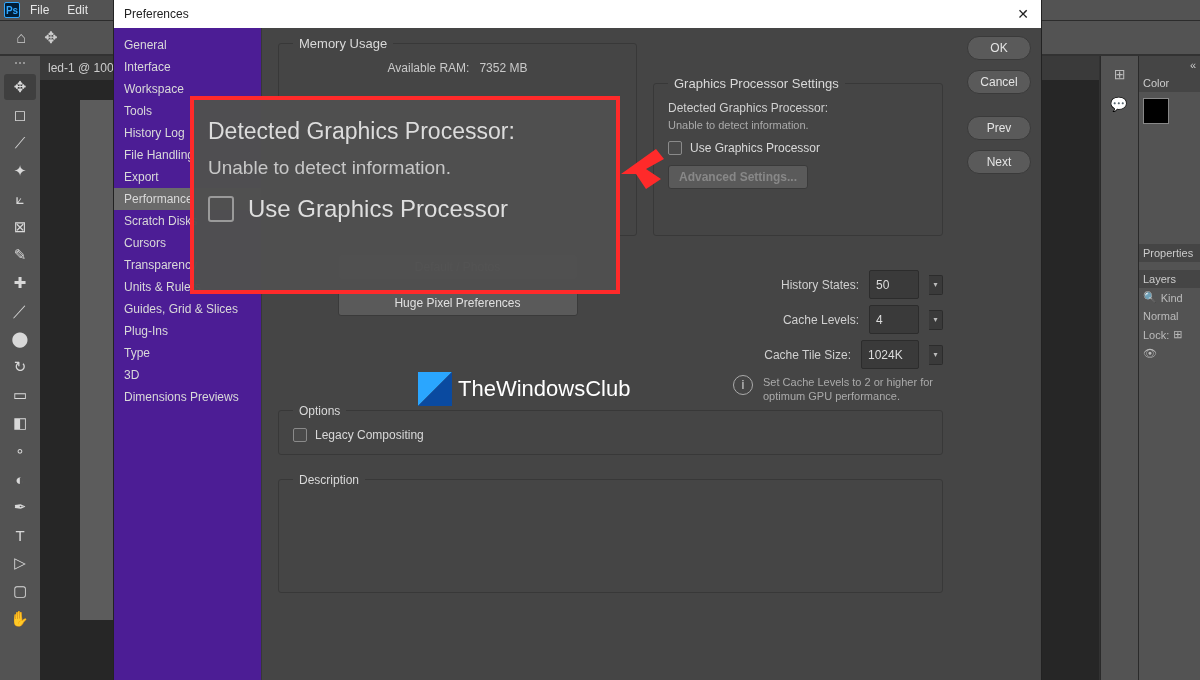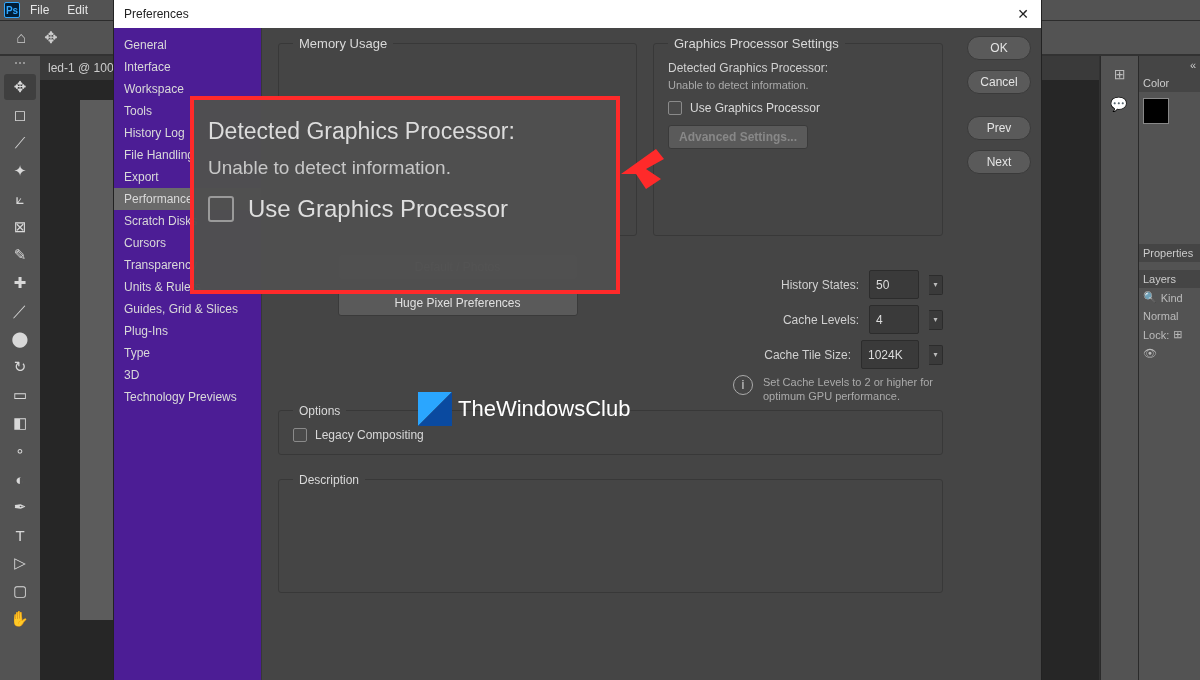--- a/index.html
+++ b/index.html
@@ -48,21 +48,21 @@
   .dlg-categories .cat { padding: 4px 10px; font-size: 12px; color: #d9d9d9; cursor: default; white-space: nowrap; overflow:hidden; }
   .dlg-categories .cat.sel { background: #6a6a6a; }
   .dlg-main { flex: 1; padding: 8px 12px 8px 16px; position: relative; }
   .dlg-btns { width: 86px; padding: 8px 10px 0 0; display: flex; flex-direction: column; gap: 10px; align-items:flex-end;}
   .btn { width: 64px; height: 24px; background: #5a5a5a; border: 1px solid #3a3a3a; border-radius: 12px; color: #e4e4e4; font-size: 12px; display: flex; align-items: center; justify-content: center; }
 
   fieldset { border: 1px solid #383838; border-radius: 3px; padding: 10px 14px 12px 14px; margin-bottom: 18px; }
   fieldset legend { padding: 0 6px; font-size: 13px; color: #d9d9d9; }
   .mem { text-align:center; color:#c9c9c9; margin-bottom: 6px; }
 
-  .gpu { position: relative; }
+  .gpu { position: relative; margin-top: 40px; }
   .gpu .lbl { font-size: 12px; color: #d0d0d0; }
   .gpu .sub { font-size: 11px; color: #aaa; line-height: 1.35; margin: 3px 0 8px 0; }
   .chk { display: flex; align-items: center; gap: 8px; font-size: 12px; color:#d9d9d9;}
   .chk .box { width: 14px; height: 14px; border: 1px solid #8a8a8a; background: #4a4a4a; border-radius: 2px; }
   .adv { margin-top: 10px; height: 24px; width: 140px; background: #5a5a5a; border:1px solid #3a3a3a; border-radius:3px; color:#888; display:flex; align-items:center; justify-content:center; font-size:12px;font-weight:bold;}
 
   .hist { margin-top: 10px; }
   .hist .row { display: flex; align-items: center; justify-content: flex-end; gap: 10px; margin: 6px 0; font-size: 12px; }
   .hist .row .lab { color:#d0d0d0; }
   .numbox { width: 50px; height: 29px; background: #3a3a3a; border: 1px solid #2c2c2c; color: #ddd; padding: 0 6px; display:flex; align-items:center; border-radius:2px;}
@@ -77,21 +77,21 @@
 
   
   .callout { position: absolute; left: 190px; top: 96px; width: 430px; height: 198px; border: 4px solid #ff2a2a; background: rgba(80,80,80,0.98); z-index: 50; padding: 18px 14px 10px 14px; color:#d6d6d6; pointer-events:none;}
   .callout .h { font-size: 23px; color:#dcdcdc; margin-bottom: 10px; }
   .callout .s { font-size: 19px; color:#c7c7c7; line-height:1.35; margin-bottom: 14px; }
   .callout .c { display:flex; align-items:center; gap:14px; font-size:24px; color:#dedede;}
   .callout .c .bx { width:26px; height:26px; border:2px solid #9a9a9a; border-radius:3px;}
   .arrow { position:absolute; left: 616px; top: 144px; z-index:51; pointer-events:none;}
 
   
-  .watermark { position:absolute; left:418px; top:392px; z-index:60; display:flex; align-items:center; gap:6px; color:#fff; font-size:22px; pointer-events:none;}
+  .watermark { position:absolute; left:418px; top:372px; z-index:60; display:flex; align-items:center; gap:6px; color:#fff; font-size:22px; pointer-events:none;}
   .wm-logo { width:34px; height:34px; position:relative; }
   .wm-logo .t1{ position:absolute; inset:0; clip-path: polygon(0 0, 100% 0, 0 100%); background:#2aa6ff;}
   .wm-logo .t2{ position:absolute; inset:0; clip-path: polygon(100% 0, 100% 100%, 0 100%); background:#0a4aa0;}
 </style>
 </head>
 <body>
 
 <div class="menubar">
   <div class="ps-logo">Ps</div>
   <span class="item">File</span>
@@ -179,27 +179,31 @@
       <div class="cat">Export</div>
       <div class="cat sel">Performance</div>
       <div class="cat">Scratch Disks</div>
       <div class="cat">Cursors</div>
       <div class="cat">Transparency</div>
       <div class="cat">Units &amp; Rulers</div>
       <div class="cat">Guides, Grid &amp; Slices</div>
       <div class="cat">Plug-Ins</div>
       <div class="cat">Type</div>
       <div class="cat">3D</div>
-      <div class="cat">Technology Previews</div>
+      <div class="cat">Dimensions Previews</div>
     </div>
 
     <div class="dlg-main">
       <div style="display:flex; gap:16px;">
         <fieldset style="flex:1; min-height:200px;">
           <legend>Memory Usage</legend>
+          <div class="mem">
+            <span>Available RAM:</span>&nbsp;&nbsp;
+            <span>7352 MB</span>
+          </div>
         </fieldset>
 
         <fieldset class="gpu" style="width:290px;">
           <legend>Graphics Processor Settings</legend>
           <div class="lbl">Detected Graphics Processor:</div>
           <div class="sub">Unable to detect information.</div>
           <label class="chk">
             <span class="box"></span>
             <span>Use Graphics Processor</span>
           </label>

